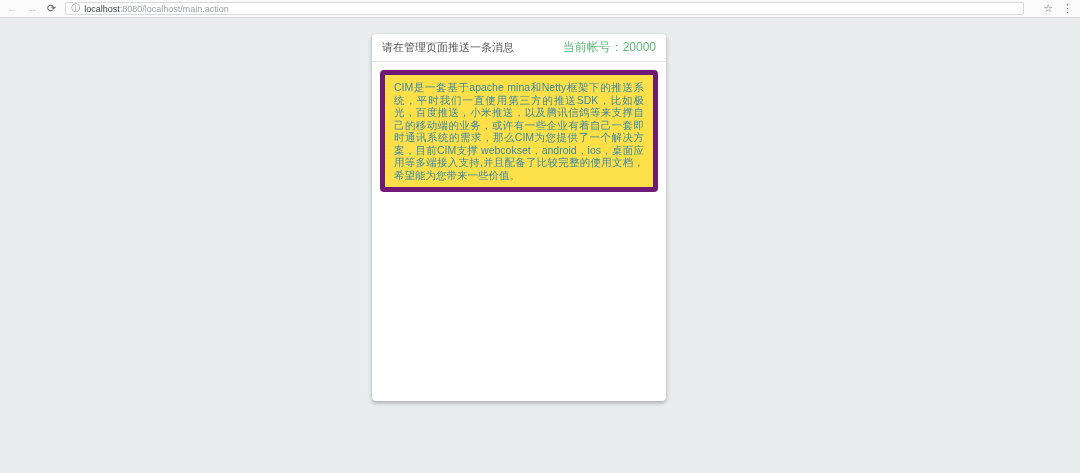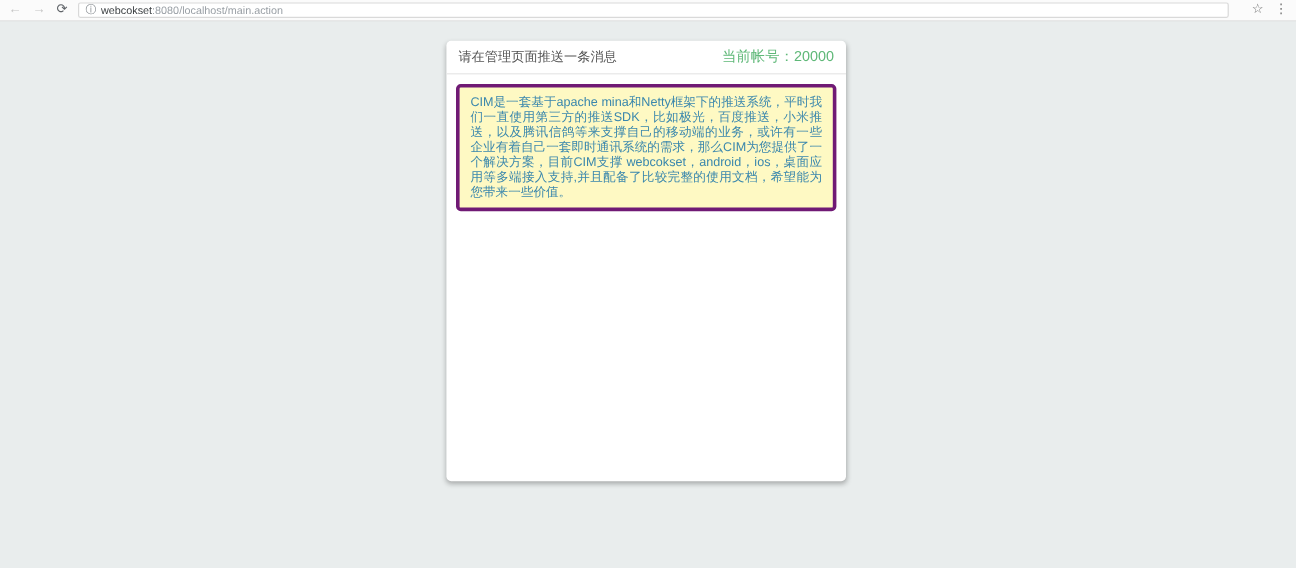--- a/index.html
+++ b/index.html
@@ -58,21 +58,21 @@
     position: relative;
     width: 100%;
     height: 454px;
     background: #e9eded;
   }
 
   .panel {
     position: absolute;
     left: 372px;
     top: 16px;
-    width: 333px;
+    width: 294px;
     height: 367px;
     background: #ffffff;
     border-radius: 4px;
     box-shadow: 0 2px 4px rgba(0,0,0,0.28);
   }
   .panel-header {
     height: 28px;
     display: flex;
     align-items: center;
     justify-content: space-between;
@@ -89,39 +89,39 @@
   }
   .timestamp {
     margin-top: 11px;
     text-align: center;
     font-size: 10px;
     color: #9b9b9b;
   }
   .bubble {
     margin: 8px 8px 0 8px;
     padding: 6px 9px;
-    background: #fef9c3;
-    border: 3px solid #701a75;
+    background: #fde047;
+    border: 5px solid #701a75;
     border-radius: 4px;
     font-size: 10.5px;
     line-height: 12.5px;
     color: #3a87ad;
     text-align: justify;
   }
 </style>
 </head>
 <body>
 
 <div class="toolbar">
   <span class="nav-icon">←</span>
   <span class="nav-icon">→</span>
   <span class="nav-icon enabled">⟳</span>
   <div class="addressbar">
     <span class="info-icon">ⓘ</span>
-    <span><span class="url-host">webcokset</span><span class="url-rest">:8080/localhost/main.action</span></span>
+    <span><span class="url-host">localhost</span><span class="url-rest">:8080/localhost/main.action</span></span>
   </div>
   <span class="right-icon">☆</span>
   <span class="right-icon">⋮</span>
 </div>
 
 <div class="page">
   <div class="panel">
     <div class="panel-header">
       <span class="panel-title">请在管理页面推送一条消息</span>
       <span class="account"><span>当前帐号：</span><span>20000</span></span>

